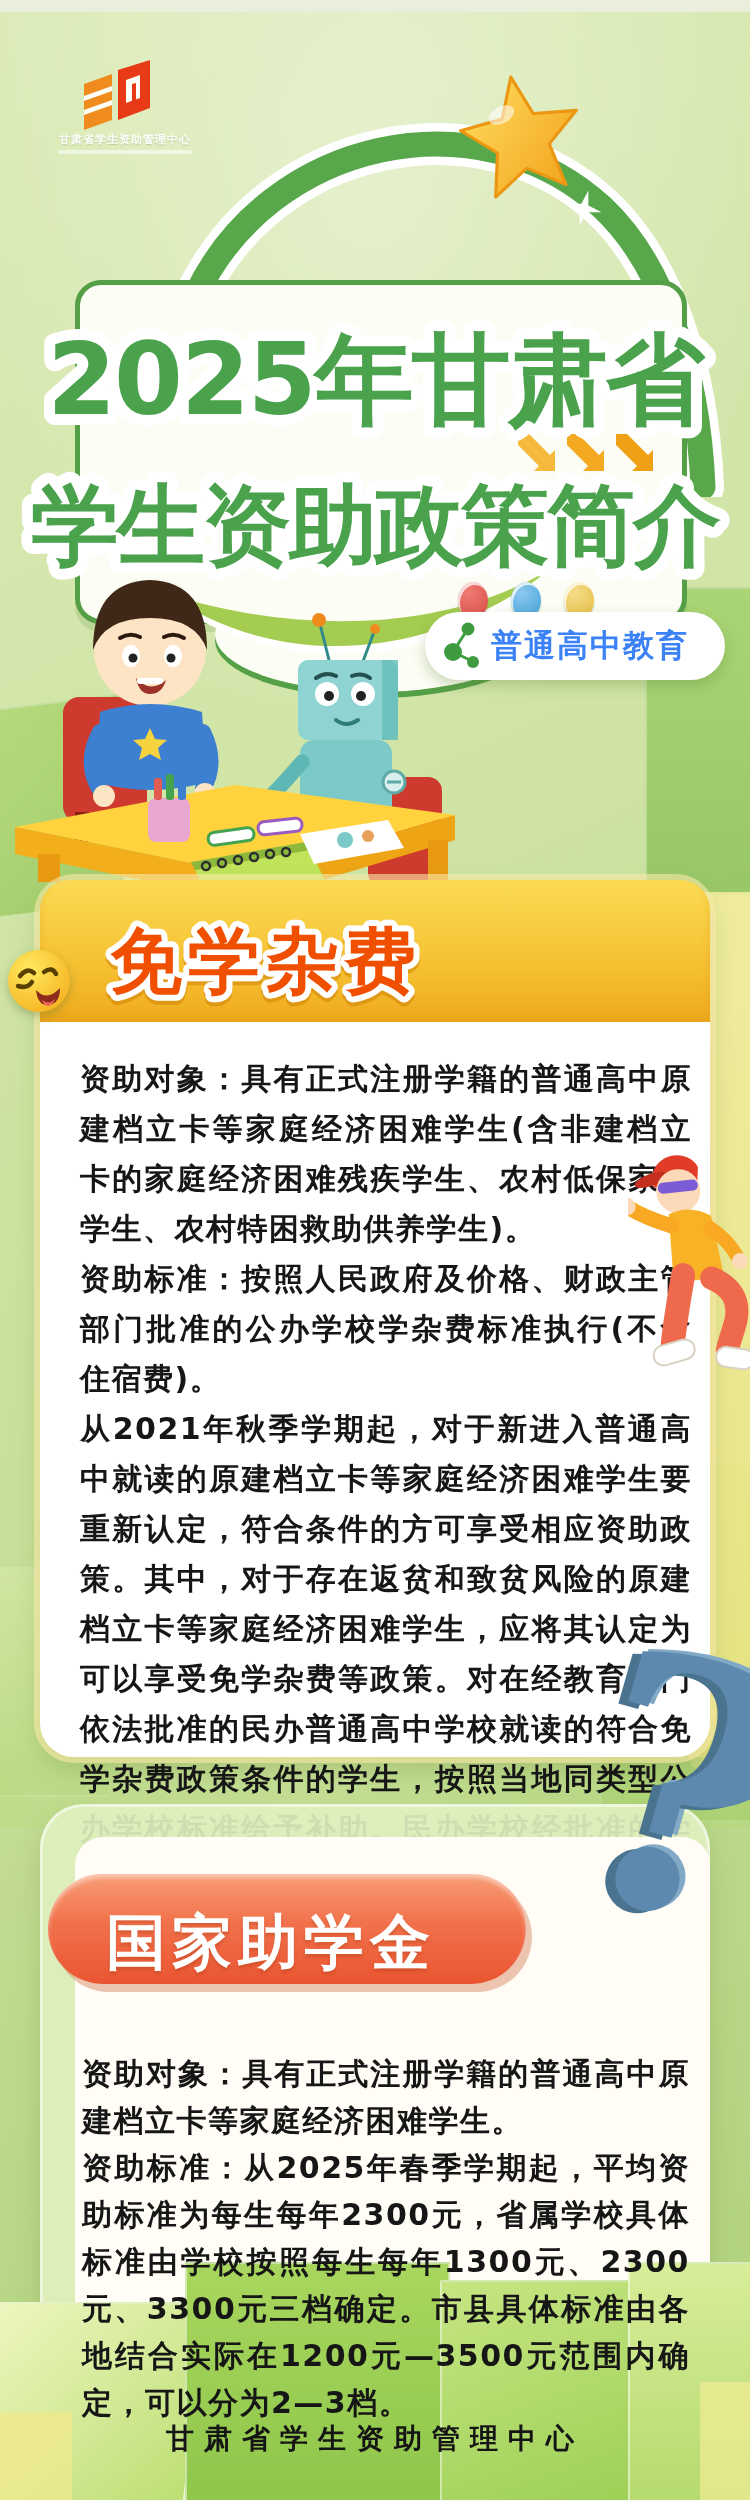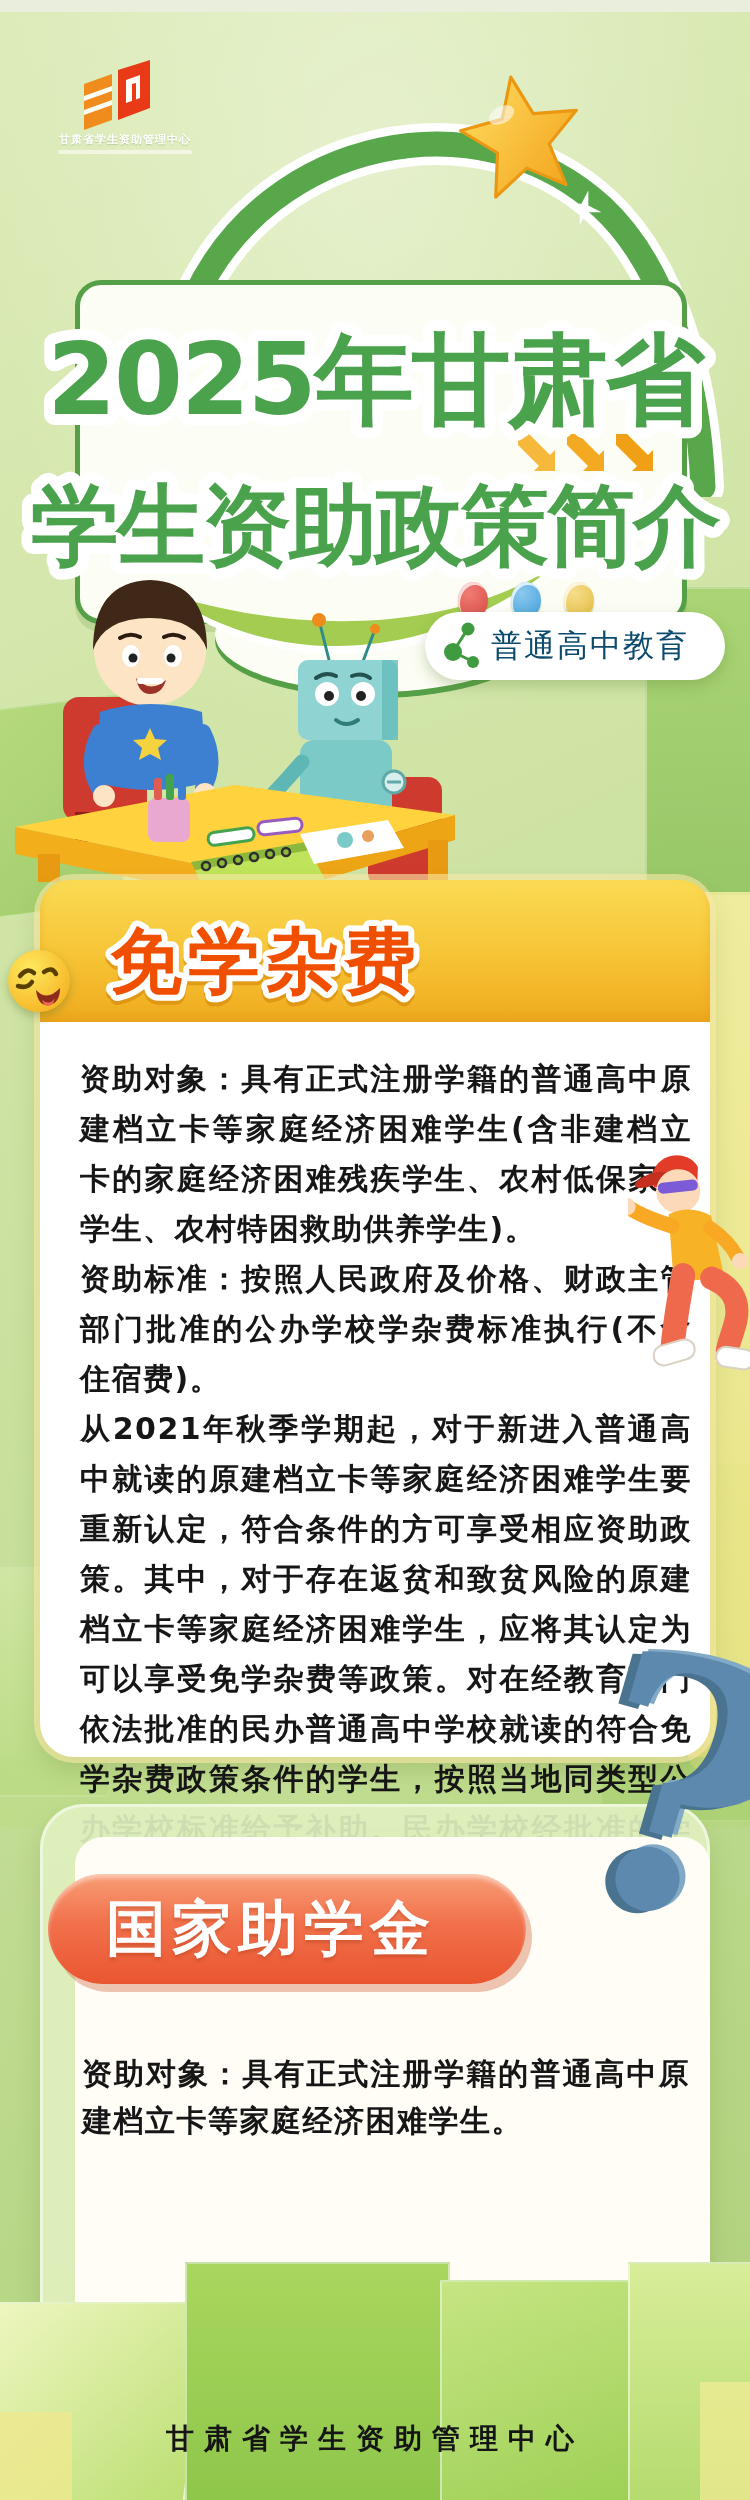--- a/index.html
+++ b/index.html
@@ -45,21 +45,21 @@
   .title-svg text{font-family:"DejaVu Sans",sans-serif;font-weight:bold;fill:#4aa24d;
     stroke:#ffffff;paint-order:stroke;stroke-linejoin:round;}
   .t1{font-size:99px;stroke-width:22px;letter-spacing:-2px;}
   .t2{font-size:88px;stroke-width:22px;letter-spacing:-2px;}
   
   .illus{left:0;top:470px;width:460px;height:400px;}
   
   .badge{left:425px;top:600px;width:300px;height:68px;background:#fff;border-radius:36px;
     display:flex;align-items:center;padding:0 18px 0 14px;gap:8px;
     box-shadow:0 6px 14px rgba(90,130,50,.3);}
-  .badge-label{color:#0c4a6e;font-weight:normal;font-size:31px;letter-spacing:2px;white-space:nowrap;}
+  .badge-label{color:#3b82f6;font-weight:bold;font-size:31px;letter-spacing:2px;white-space:nowrap;}
   
   .card1{left:40px;top:868px;width:670px;height:877px;background:#ffffff;border-radius:34px;
     box-shadow:0 0 0 6px rgba(250,233,168,.6),0 14px 26px rgba(110,140,55,.30);}
   .card1-header{position:absolute;left:0;top:0;width:100%;height:142px;border-radius:30px 30px 0 0;
     background:linear-gradient(180deg,#fbdb54 0%,#f6c335 55%,#efab1e 100%);
     box-shadow:inset 0 -6px 10px rgba(220,150,20,.35);}
   .h1-svg{left:100px;top:878px;width:420px;height:132px;overflow:visible;}
   .h1-svg text{font-family:"DejaVu Sans",sans-serif;font-weight:bold;fill:#f14f00;stroke:#fff;
     stroke-width:12px;paint-order:stroke;stroke-linejoin:round;font-size:72px;letter-spacing:6px;
     filter:drop-shadow(0 4px 0 rgba(205,120,0,.45));}
@@ -74,21 +74,21 @@
     font-family:"DejaVu Serif",serif;font-weight:bold;font-size:345px;line-height:420px;
     color:#5c89ad;transform:rotate(16deg);
     text-shadow:-9px 5px 0 #49738f,5px -4px 0 #82aac7;}
   .card2{left:40px;top:1792px;width:670px;height:580px;background:rgba(224,240,190,.92);
     border-radius:44px;box-shadow:0 12px 24px rgba(110,140,55,.25),inset 0 0 0 3px rgba(255,255,255,.5);}
   .card2-inner{position:absolute;left:35px;top:33px;width:635px;height:547px;background:#fffdf6;
     border-radius:28px;}
   .pill{left:48px;top:1862px;width:478px;height:110px;border-radius:56px;
     background:linear-gradient(180deg,#f89d76 0%,#f1714b 45%,#ea5531 100%);
     box-shadow:inset 0 4px 4px rgba(255,255,255,.45),6px 8px 0 rgba(214,126,90,.45);
-    display:flex;align-items:center;padding-left:58px;z-index:5;font-family:Liberation Mono, monospace;}
+    display:flex;align-items:flex-end;padding-left:58px;z-index:5;font-family:Liberation Mono, monospace;}
   .pill-label{color:#fff;font-weight:bold;font-size:60px;letter-spacing:6px;
     text-shadow:0 3px 3px rgba(170,60,20,.35);}
   .card2-body{left:82px;top:2038px;width:608px;line-height:47px;z-index:6;}
   
   .footer-bg{left:0;top:2250px;width:750px;height:250px;overflow:hidden;}
   .fb{position:absolute;border:2px solid rgba(255,255,255,.5);}
   .fb1{left:-30px;top:40px;width:225px;height:230px;background:linear-gradient(135deg,#eff7c2,#b9dd6e);transform:skewX(-7deg);}
   .fb2{left:185px;top:0;width:265px;height:260px;background:linear-gradient(180deg,#a9d65e,#8cc549);}
   .fb3{left:440px;top:18px;width:200px;height:240px;background:linear-gradient(160deg,#c6e583,#9bcf53);}
   .fb4{left:628px;top:0;width:135px;height:260px;background:linear-gradient(180deg,#d8ed99,#b2d96b);}
@@ -308,20 +308,21 @@
   <div class="abs qmark">?</div>
 
   <div class="abs card2">
     <div class="card2-inner"></div>
   </div>
   <div class="abs pill">
     <span class="pill-label">国家助学金</span>
   </div>
   <div class="abs body-text card2-body">
     <p>资助对象：具有正式注册学籍的普通高中原建档立卡等家庭经济困难学生。</p>
+    <p>资助标准：从2025年春季学期起，平均资助标准为每生每年2300元，省属学校具体标准由学校按照每生每年1300元、2300元、3300元三档确定。市县具体标准由各地结合实际在1200元—3500元范围内确定，可以分为2—3档。</p>
   </div>
 
   <div class="abs footer-bg">
     <div class="fb fb1"></div>
     <div class="fb fb2"></div>
     <div class="fb fb3"></div>
     <div class="fb fb4"></div>
     <div class="fb fb5"></div>
     <div class="fb fb6"></div>
   </div>

